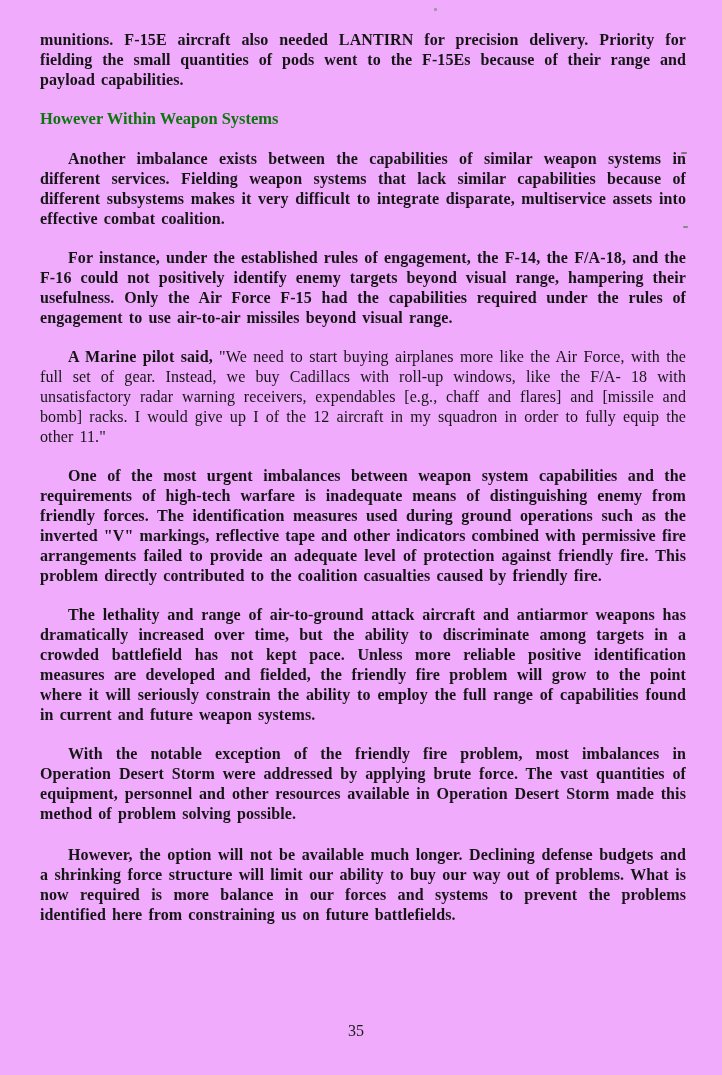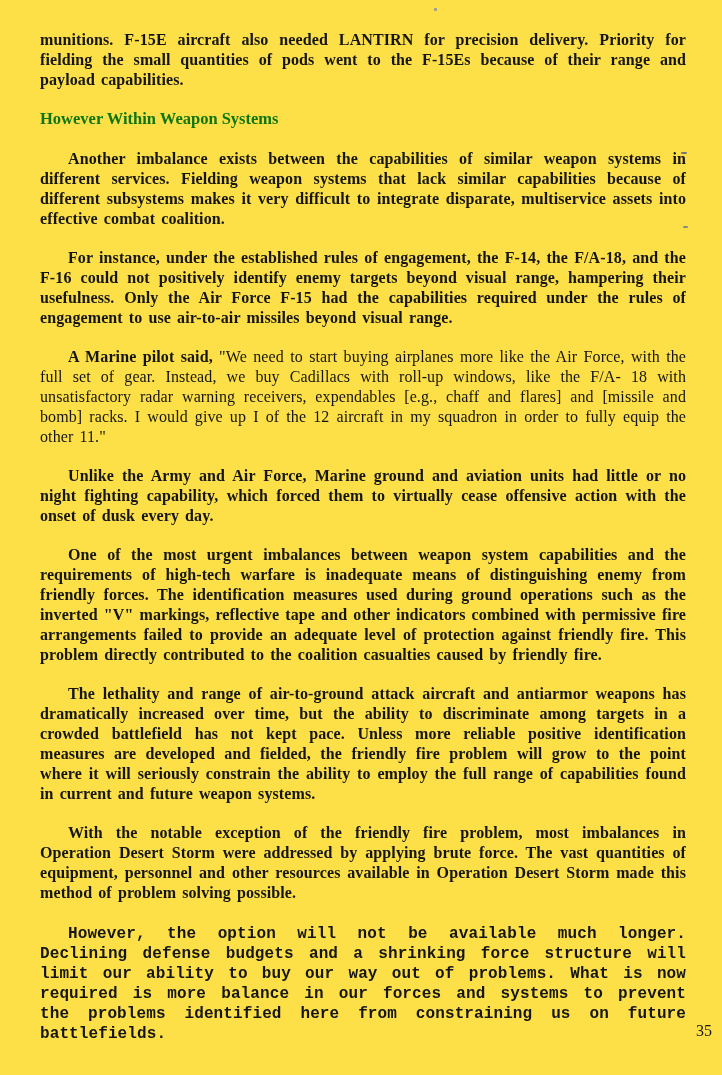--- a/index.html
+++ b/index.html
@@ -4,21 +4,21 @@
 <style>
   html, body {
     margin: 0;
     padding: 0;
     background: #ffffff;
   }
   .page {
     position: relative;
     width: 722px;
     height: 1075px;
-    background: #fde047;
+    background: #f0abfc;
     overflow: hidden;
     font-family: "Liberation Serif", "DejaVu Serif", serif;
     color: #151515;
   }
   .content {
     position: absolute;
     left: 40px;
     top: 30px;
     width: 646px;
   }
@@ -30,40 +30,39 @@
     text-align: justify;
     text-indent: 28px;
     word-spacing: 2px;
     letter-spacing: 0.1px;
   }
   .para.no-indent {
     text-indent: 0;
   }
   .para.extra-gap {
     margin-top: 21px;
-    font-family: Liberation Mono, monospace;
   }
   .para .regular {
     font-weight: normal;
   }
   .heading {
     margin: 0 0 20px 0;
     font-size: 16.5px;
     line-height: 20px;
     font-weight: bold;
     color: #0e750e;
     text-align: left;
     text-indent: 0;
   }
   .page-number {
     position: absolute;
     left: 0;
     top: 1022px;
     width: 712px;
-    text-align: right;
+    text-align: center;
     font-size: 16px;
     font-weight: normal;
     color: #1a1a1a;
   }
   .speck {
     position: absolute;
     background: #9a9a9a;
     border-radius: 1px;
   }
   .speck-1 { left: 434px; top: 8px;   width: 3px; height: 3px; }
@@ -79,21 +78,20 @@
     <p class="para no-indent"><span>munitions. F-15E aircraft also needed LANTIRN for precision delivery. Priority for fielding the small quantities of pods went to the F-15Es because of their range and payload capabilities.</span></p>
 
     <h3 class="heading" style="color: rgb(14, 117, 14);">However Within Weapon Systems</h3>
 
     <p class="para"><span>Another imbalance exists between the capabilities of similar weapon systems in different services. Fielding weapon systems that lack similar capabilities because of different subsystems makes it very difficult to integrate disparate, multiservice assets into effective combat coalition.</span></p>
 
     <p class="para"><span>For instance, under the established rules of engagement, the F-14, the F/A-18, and the F-16 could not positively identify enemy targets beyond visual range, hampering their usefulness. Only the Air Force F-15 had the capabilities required under the rules of engagement to use air-to-air missiles beyond visual range.</span></p>
 
     <p class="para"><span>A Marine pilot said, </span><span class="regular">"We need to start buying airplanes more like the Air Force, with the full set of gear. Instead, we buy Cadillacs with roll-up windows, like the F/A- 18 with unsatisfactory radar warning receivers, expendables [e.g., chaff and flares] and [missile and bomb] racks. I would give up I of the 12 aircraft in my squadron in order to fully equip the other 11."</span></p>
 
-    <p class="para"><span>Unlike the Army and Air Force, Marine ground and aviation units had little or no night fighting capability, which forced them to virtually cease offensive action with the onset of dusk every day.</span></p>
 
     <p class="para"><span>One of the most urgent imbalances between weapon system capabilities and the requirements of high-tech warfare is inadequate means of distinguishing enemy from friendly forces. The identification measures used during ground operations such as the inverted "V" markings, reflective tape and other indicators combined with permissive fire arrangements failed to provide an adequate level of protection against friendly fire. This problem directly contributed to the coalition casualties caused by friendly fire.</span></p>
 
     <p class="para"><span>The lethality and range of air-to-ground attack aircraft and antiarmor weapons has dramatically increased over time, but the ability to discriminate among targets in a crowded battlefield has not kept pace. Unless more reliable positive identification measures are developed and fielded, the friendly fire problem will grow to the point where it will seriously constrain the ability to employ the full range of capabilities found in current and future weapon systems.</span></p>
 
     <p class="para"><span>With the notable exception of the friendly fire problem, most imbalances in Operation Desert Storm were addressed by applying brute force. The vast quantities of equipment, personnel and other resources available in Operation Desert Storm made this method of problem solving possible.</span></p>
 
     <p class="para extra-gap"><span>However, the option will not be available much longer. Declining defense budgets and a shrinking force structure will limit our ability to buy our way out of problems. What is now required is more balance in our forces and systems to prevent the problems identified here from constraining us on future battlefields.</span></p>
 
   </div>

